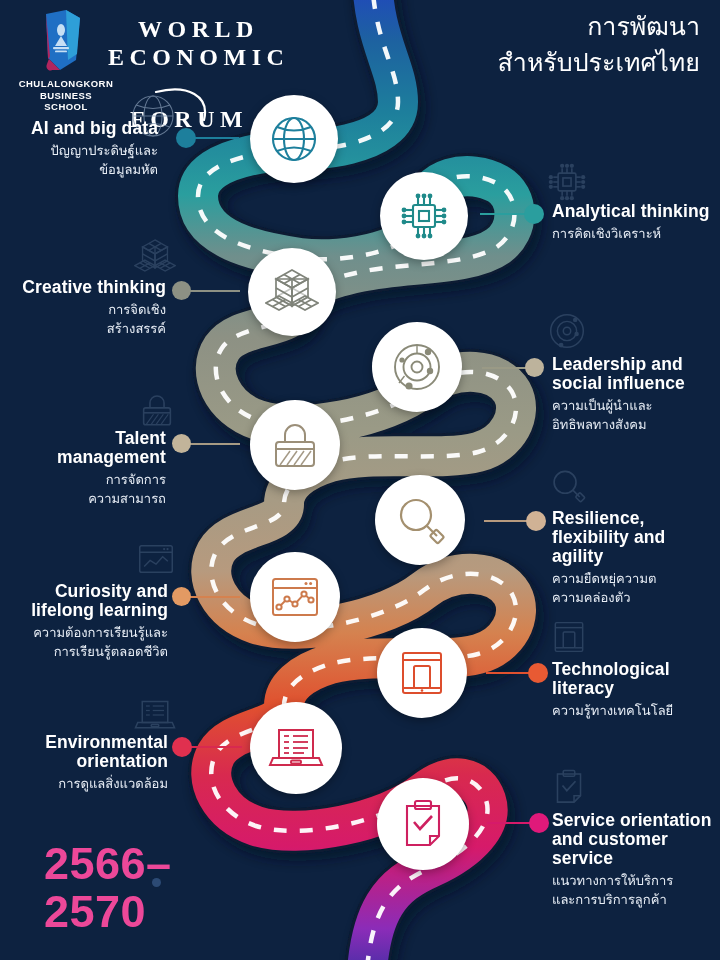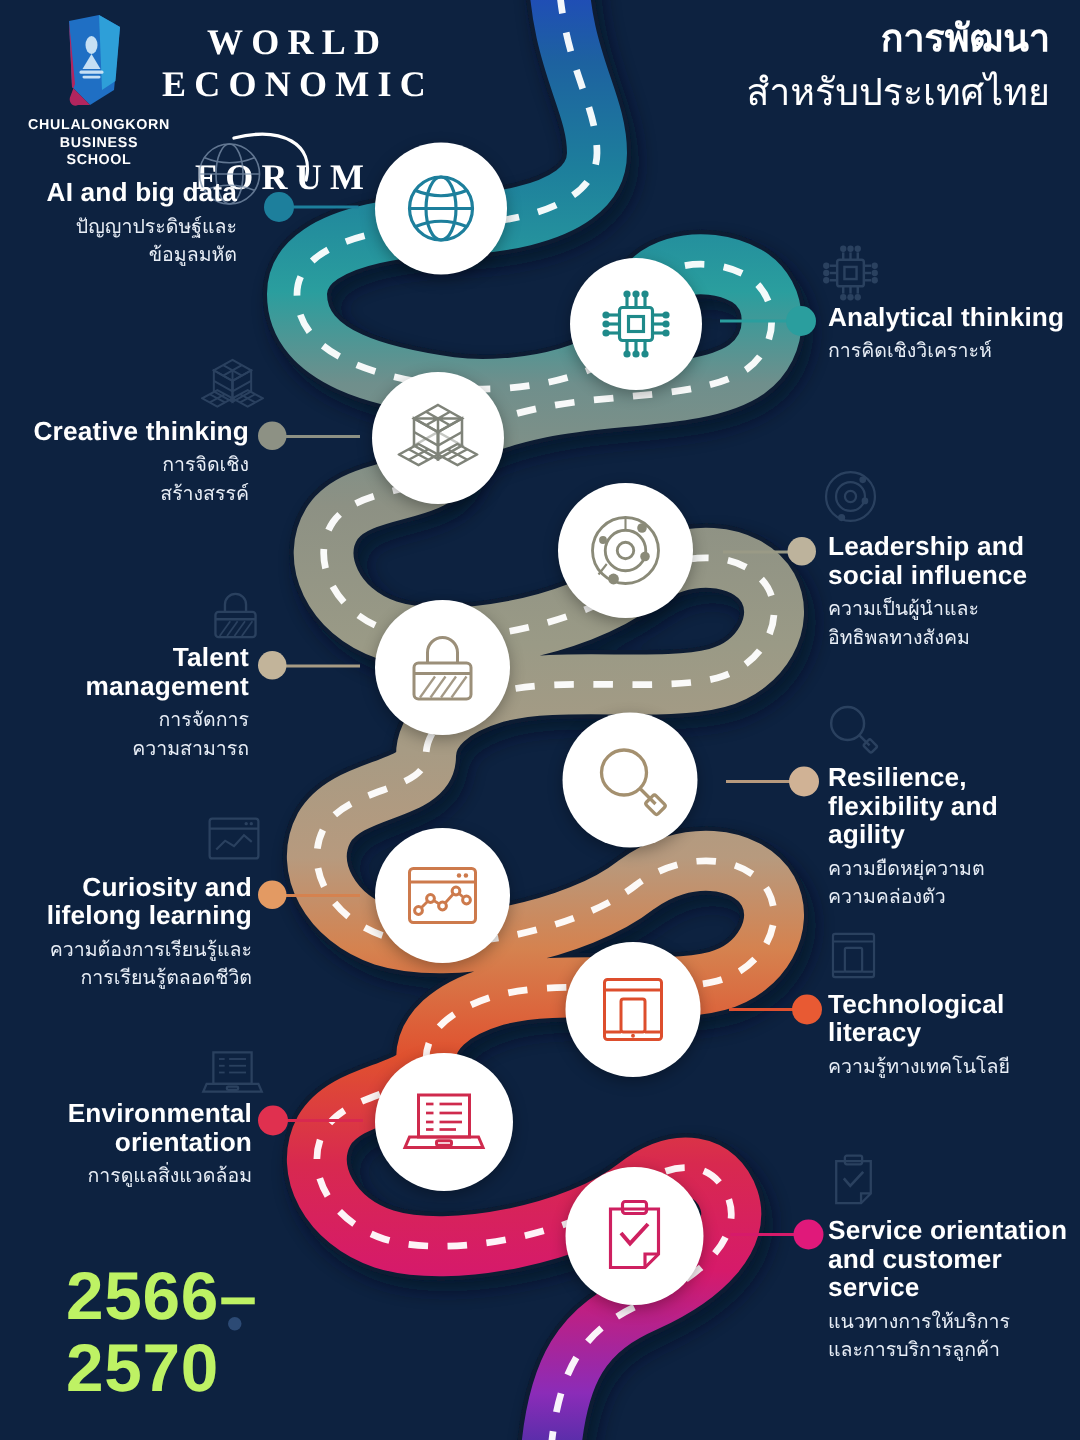--- a/index.html
+++ b/index.html
@@ -20,37 +20,37 @@
   .logo-txt{position:absolute;left:4px;top:72px;color:#ffffff;font-size:9.5px;
             font-weight:700;letter-spacing:.45px;line-height:11.5px;text-align:center;width:96px;}
 
   .wef{position:absolute;left:108px;top:10px;width:240px;height:95px;}
   .wef-line{color:#ffffff;font-weight:700;letter-spacing:5.5px;font-size:24px;
             font-family:"Liberation Serif","DejaVu Serif",serif;}
 
   
   .headline{position:absolute;right:20px;top:8px;width:330px;text-align:right;
             color:#ffffff;line-height:36px;}
-  .hl1{font-size:25px;font-weight:700;}
+  .hl1{font-size:25px;font-weight:400;}
   .hl2{font-size:28px;font-weight:400;}
   .hl2 b{font-size:34px;font-weight:700;}
   .hl3{font-size:25px;font-weight:400;}
 
   
   .label{position:absolute;}
   .label .title{font-weight:700;font-size:17.5px;line-height:20px;color:#ffffff;letter-spacing:.1px;}
   .label .sub{font-size:13px;line-height:19px;color:#e8eef6;font-weight:400;margin-top:3px;}
   .label.left{text-align:right;}
   .label.right{text-align:left;}
 
   .ghost{position:absolute;opacity:.30;}
   .ghost svg{display:block;}
 
   
-  .years{position:absolute;left:44px;top:840px;color:#bef264;font-weight:700;
+  .years{position:absolute;left:44px;top:840px;color:#ec4899;font-weight:700;
          font-size:45px;line-height:48px;letter-spacing:.5px;}
   .yeardot{position:absolute;left:152px;top:878px;width:9px;height:9px;border-radius:50%;
            background:#2c4a74;}
 
   
   .node{position:absolute;border-radius:50%;background:#ffffff;
         display:flex;align-items:center;justify-content:center;
         box-shadow:0 3px 10px rgba(0,0,0,.30);}
   .node svg{display:block;}
 

